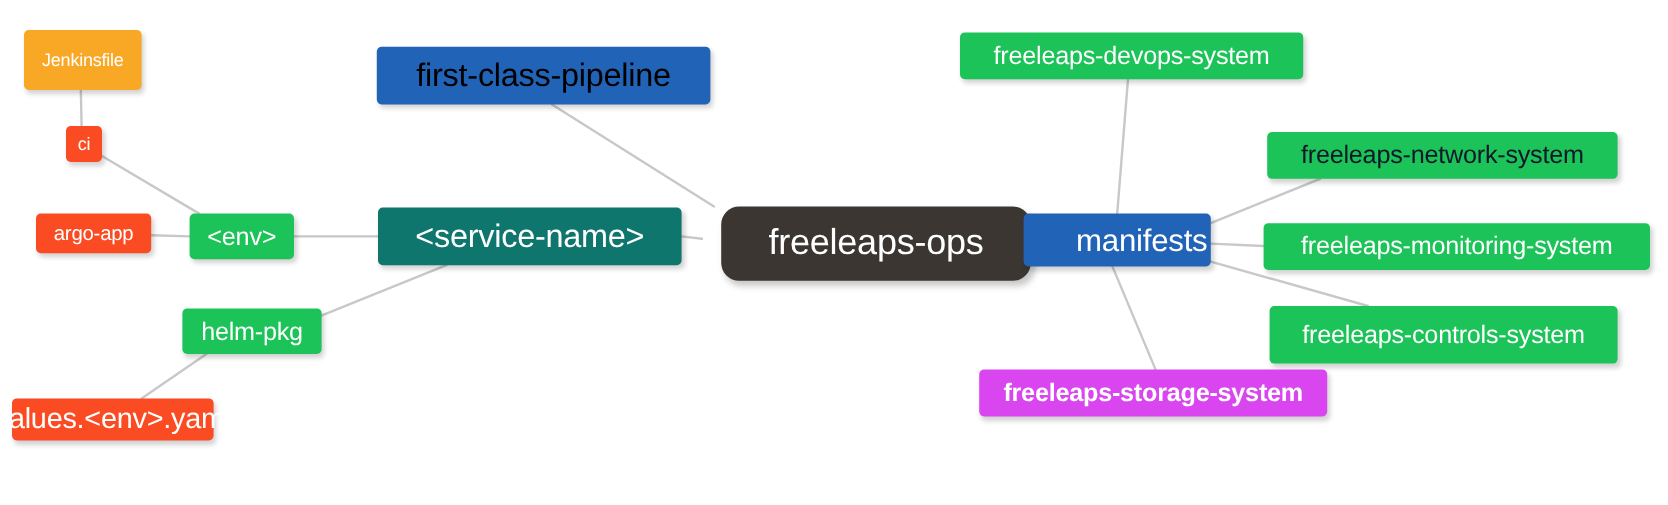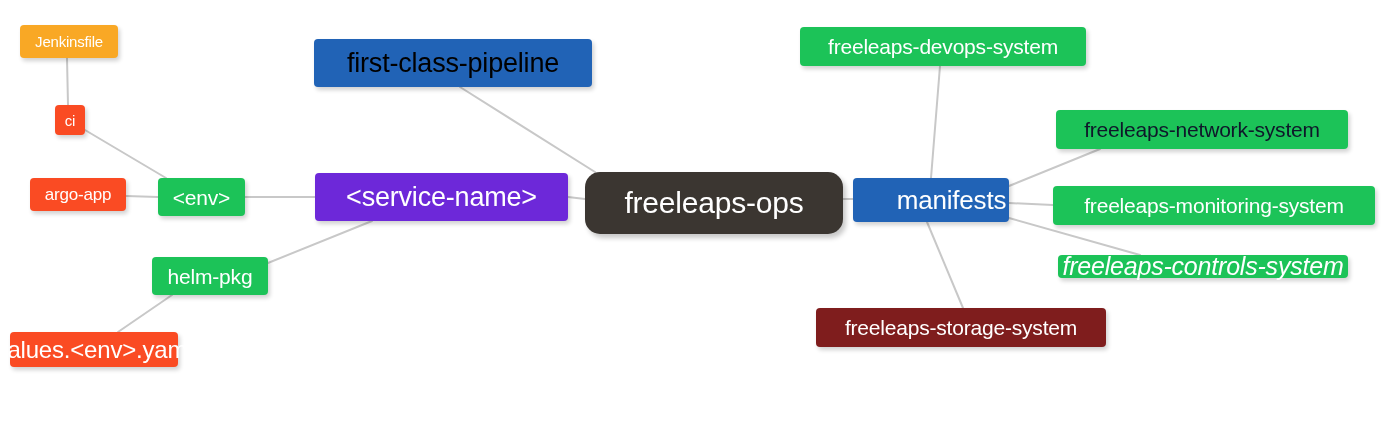--- a/index.html
+++ b/index.html
@@ -33,20 +33,21 @@
     border-radius: 4px;
     white-space: nowrap;
     box-shadow: 2px 3px 4px rgba(0,0,0,0.18);
     letter-spacing: -0.2px;
     line-height: 1;
     z-index: 5;
   }
   .node.root {
     border-radius: 15px;
     box-shadow: 3px 4px 5px rgba(0,0,0,0.22);
+    margin-left: 16px;
   }
 </style>
 </head>
 <body>
 
 <div id="canvas">
   <svg id="edges" viewBox="0 0 1390 421">
       <line x1="595" y1="172" x2="460" y2="87" stroke="#c8c8c8" stroke-width="2" stroke-linecap="round"></line>
       <line x1="585" y1="199" x2="568" y2="197" stroke="#c8c8c8" stroke-width="2" stroke-linecap="round"></line>
       <line x1="843" y1="199" x2="853" y2="199" stroke="#c8c8c8" stroke-width="2" stroke-linecap="round"></line>
@@ -57,28 +58,28 @@
       <line x1="68" y1="105" x2="67" y2="58" stroke="#c8c8c8" stroke-width="2" stroke-linecap="round"></line>
       <line x1="172" y1="295" x2="118" y2="332" stroke="#c8c8c8" stroke-width="2" stroke-linecap="round"></line>
       <line x1="931" y1="178" x2="940" y2="66" stroke="#c8c8c8" stroke-width="2" stroke-linecap="round"></line>
       <line x1="1009" y1="186" x2="1100" y2="149" stroke="#c8c8c8" stroke-width="2" stroke-linecap="round"></line>
       <line x1="1009" y1="203" x2="1053" y2="205" stroke="#c8c8c8" stroke-width="2" stroke-linecap="round"></line>
       <line x1="1009" y1="218" x2="1140" y2="255" stroke="#c8c8c8" stroke-width="2" stroke-linecap="round"></line>
       <line x1="927" y1="222" x2="963" y2="308" stroke="#c8c8c8" stroke-width="2" stroke-linecap="round"></line>
     </svg>
   <div id="node-layer">
       <div class="node root" style="left: 585px; top: 172px; width: 258px; height: 62px; background: rgb(59, 54, 49); font-size: 30px; color: rgb(255, 255, 255);">freeleaps-ops</div>
-      <div class="node" style="left: 315px; top: 173px; width: 253px; height: 48px; background: #6d28d9; font-size: 27px; color: rgb(255, 255, 255);">&lt;service-name&gt;</div>
+      <div class="node" style="left: 315px; top: 173px; width: 253px; height: 48px; background: #0f766e; font-size: 27px; color: rgb(255, 255, 255);">&lt;service-name&gt;</div>
       <div class="node" style="left: 314px; top: 39px; width: 278px; height: 48px; background: rgb(33, 99, 182); font-size: 27px; color: #000000;">first-class-pipeline</div>
       <div class="node" style="left: 853px; top: 178px; width: 156px; height: 44px; background: rgb(33, 99, 182); font-size: 26px; color: rgb(255, 255, 255); padding-left: 41px;">manifests</div>
       <div class="node" style="left: 158px; top: 178px; width: 87px; height: 38px; background: rgb(28, 195, 88); font-size: 21px; color: rgb(255, 255, 255);">&lt;env&gt;</div>
       <div class="node" style="left: 152px; top: 257px; width: 116px; height: 38px; background: rgb(28, 195, 88); font-size: 21px; color: rgb(255, 255, 255);">helm-pkg</div>
       <div class="node" style="left: 55px; top: 105px; width: 30px; height: 30px; background: rgb(250, 75, 35); font-size: 15px; color: rgb(255, 255, 255);">ci</div>
-      <div class="node" style="left: 20px; top: 25px; width: 98px; height: 33px; background: rgb(249, 168, 37); font-size: 15px; color: rgb(255, 255, 255);">Jenkinsfile</div>
+      <div class="node" style="left: 20px; top: 25px; width: 98px; height: 50px; background: rgb(249, 168, 37); font-size: 15px; color: rgb(255, 255, 255);">Jenkinsfile</div>
       <div class="node" style="left: 30px; top: 178px; width: 96px; height: 33px; background: rgb(250, 75, 35); font-size: 17px; color: rgb(255, 255, 255);">argo-app</div>
       <div class="node" style="left: 10px; top: 332px; width: 168px; height: 35px; background: rgb(250, 75, 35); font-size: 24px; color: rgb(255, 255, 255);">values.&lt;env&gt;.yaml</div>
       <div class="node" style="left: 800px; top: 27px; width: 286px; height: 39px; background: rgb(28, 195, 88); font-size: 21px; color: rgb(255, 255, 255);">freeleaps-devops-system</div>
       <div class="node" style="left: 1056px; top: 110px; width: 292px; height: 39px; background: rgb(28, 195, 88); font-size: 21px; color: #0f172a;">freeleaps-network-system</div>
       <div class="node" style="left: 1053px; top: 186px; width: 322px; height: 39px; background: rgb(28, 195, 88); font-size: 21px; color: rgb(255, 255, 255);">freeleaps-monitoring-system</div>
-      <div class="node" style="left: 1058px; top: 255px; width: 290px; height: 23px; background: rgb(28, 195, 88); font-size: 25px; color: rgb(255, 255, 255); font-style: italic;">freeleaps-controls-system</div>
-      <div class="node" style="left: 816px; top: 308px; width: 290px; height: 39px; background: #7f1d1d; font-size: 21px; color: rgb(255, 255, 255);">freeleaps-storage-system</div>
+      <div class="node" style="left: 1058px; top: 255px; width: 290px; height: 48px; background: rgb(28, 195, 88); font-size: 21px; color: rgb(255, 255, 255);">freeleaps-controls-system</div>
+      <div class="node" style="left: 816px; top: 308px; width: 290px; height: 39px; background: #d946ef; font-size: 21px; color: rgb(255, 255, 255); font-weight: bold;">freeleaps-storage-system</div>
     </div>
 </div>
 
 </body></html>

